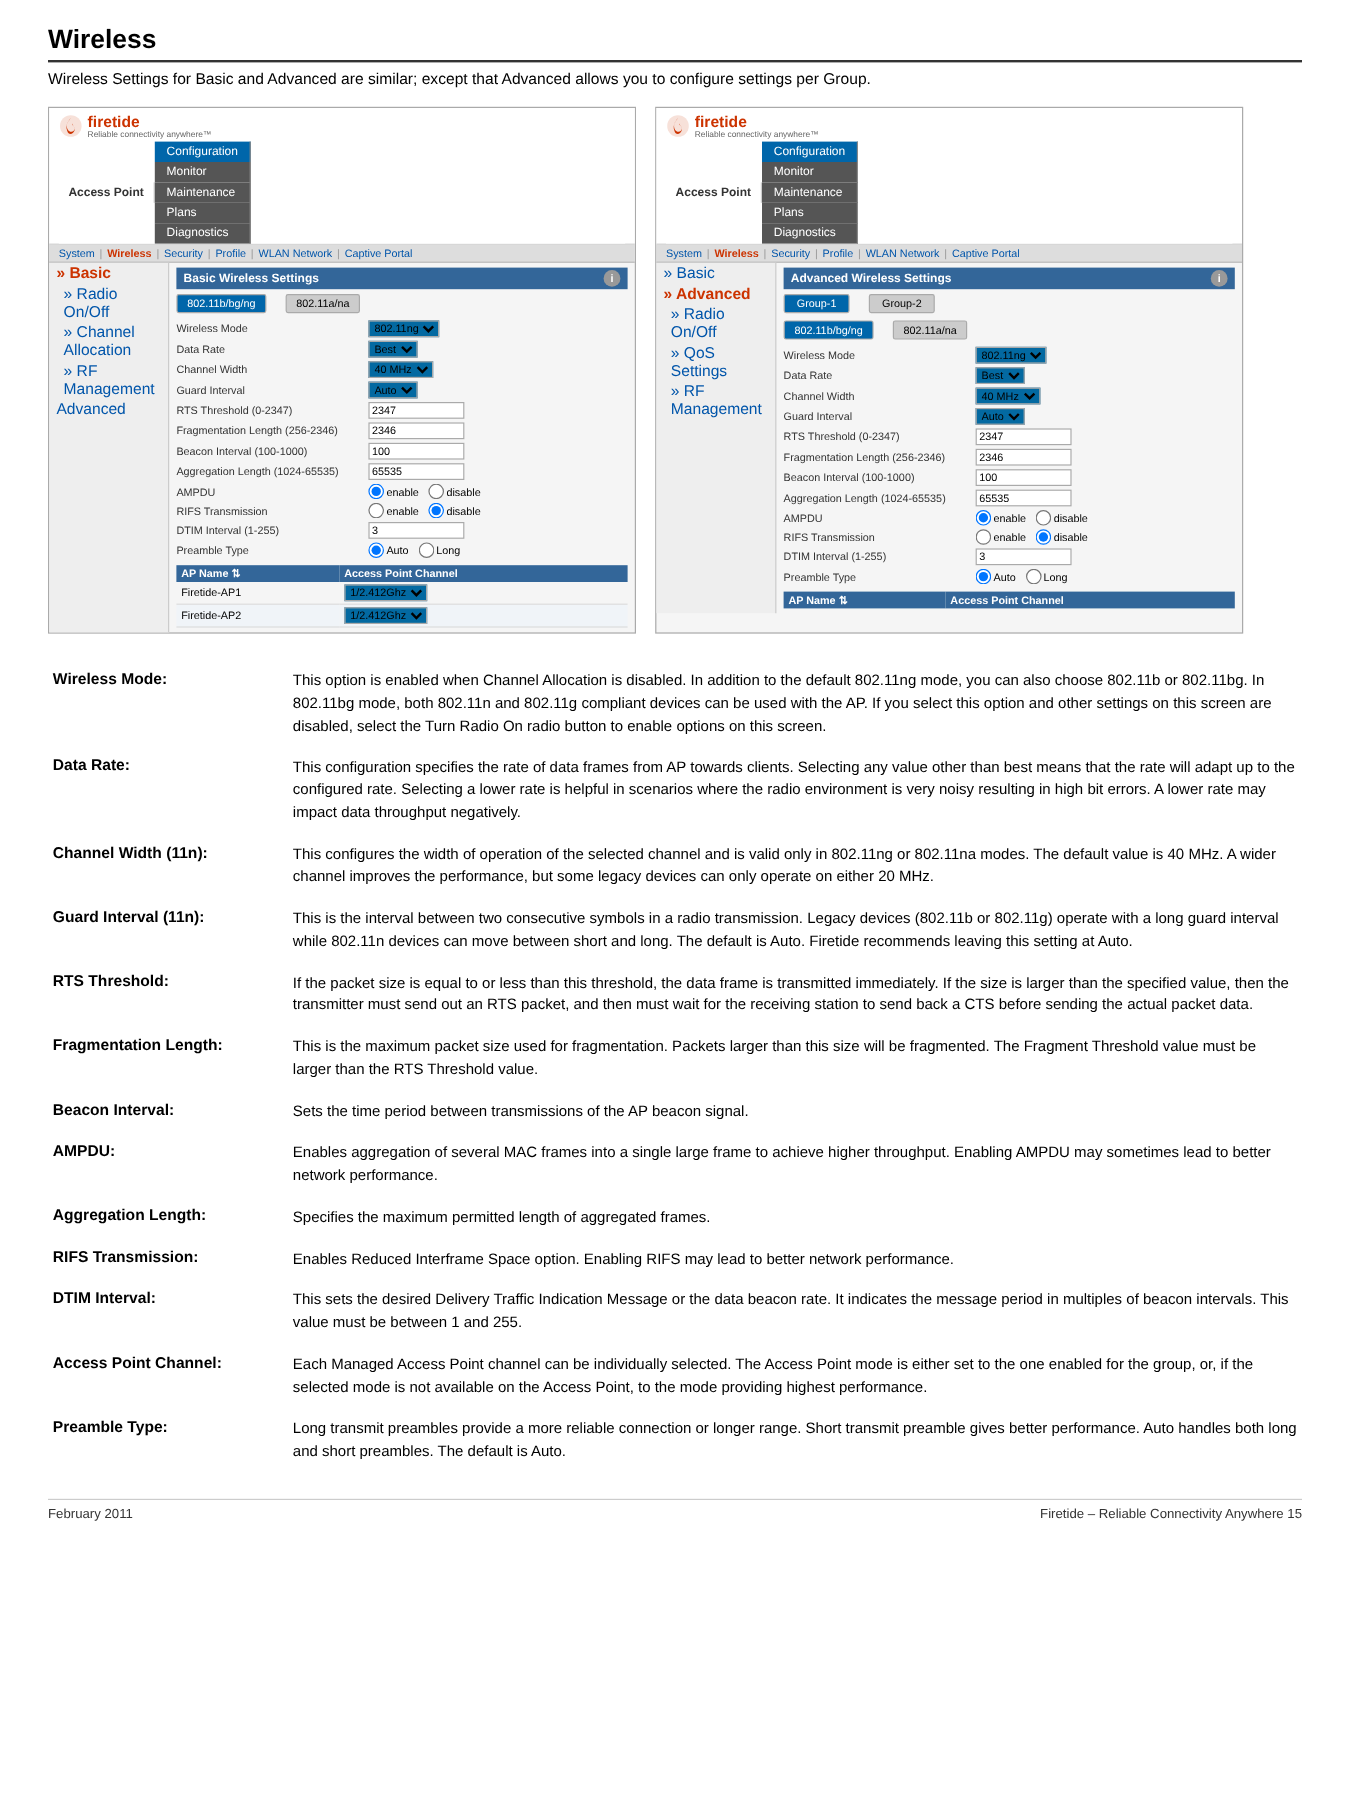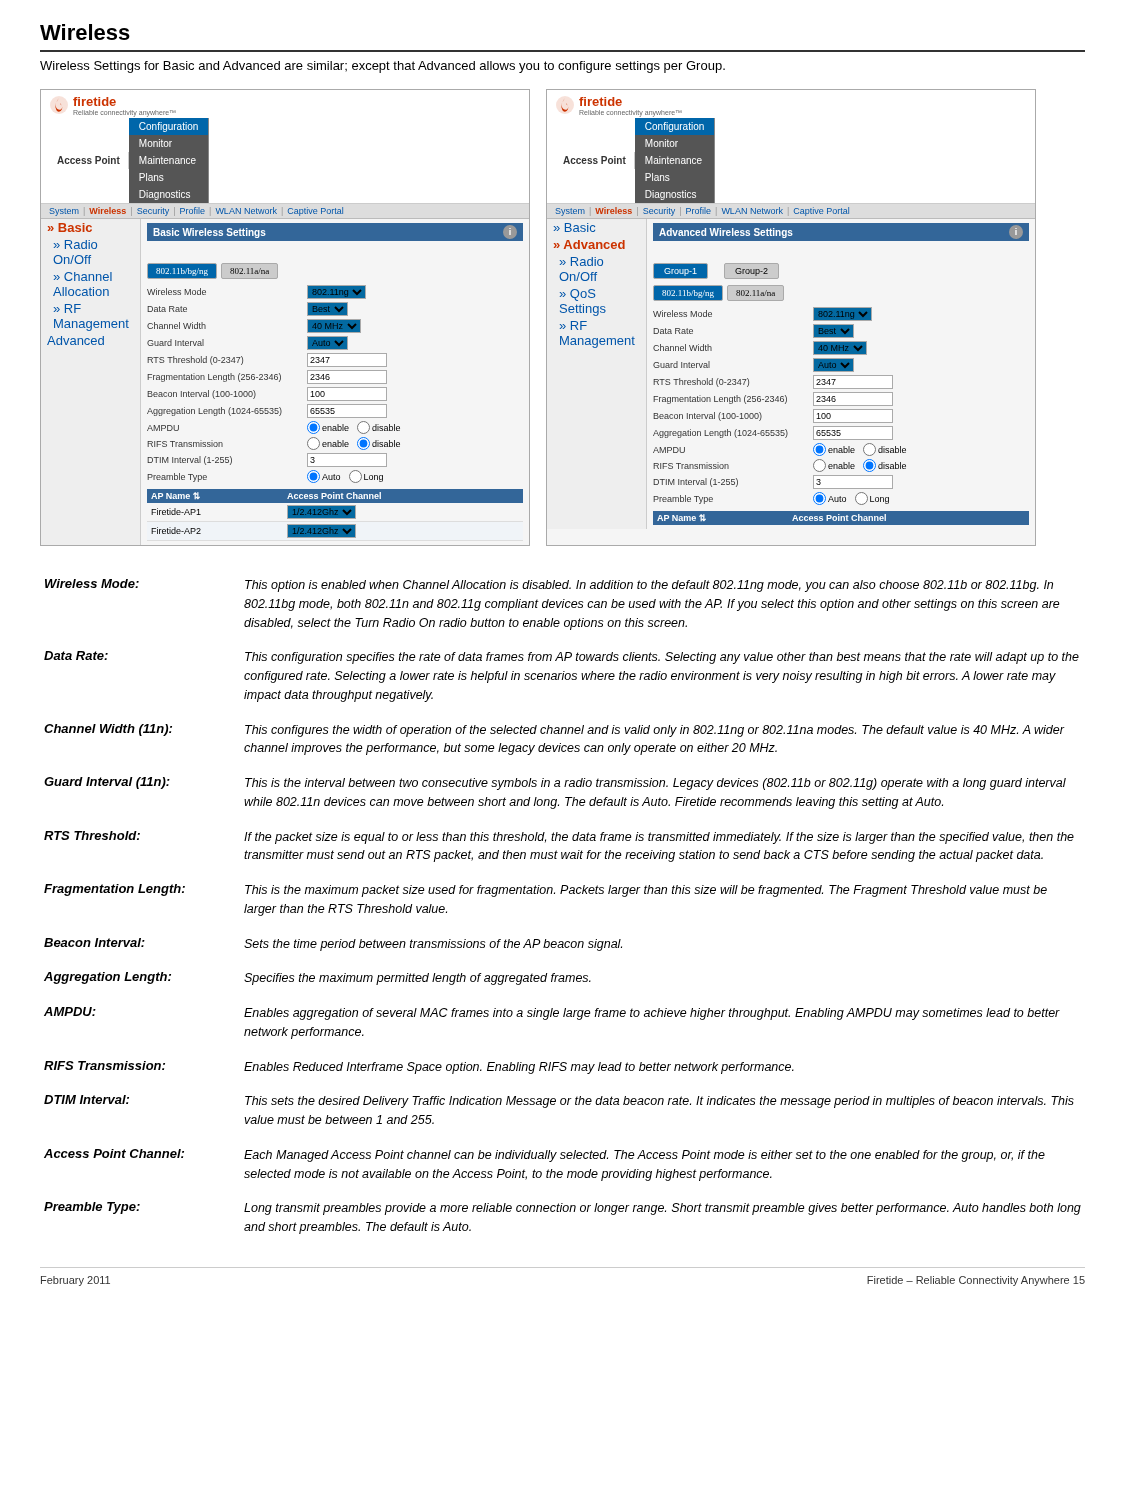--- a/index.html
+++ b/index.html
@@ -163,32 +163,31 @@
       flex: 1;
       padding: 4px 6px;
     }
 
     .ft-content-title {
       background: #336699;
       color: #fff;
       padding: 2px 6px;
       font-size: 10px;
       font-weight: bold;
-      margin-bottom: 22px;
+      margin-bottom: 4px;
       display: flex;
       justify-content: space-between;
       align-items: center;
     }
 
     
     .ft-content-tabs {
       display: flex;
-      gap: 4px;
+      gap: 16px;
       margin-bottom: 6px;
-      font-family: Liberation Serif, serif;
     }
 
     .ft-content-tab {
       padding: 2px 8px;
       font-size: 9px;
       background: #ccc;
       border: 1px solid #aaa;
       cursor: pointer;
       border-radius: 2px;
     }
@@ -295,21 +294,20 @@
       border-collapse: collapse;
       margin-top: 8px;
     }
 
     .desc-table tr {
       vertical-align: top;
     }
 
     .desc-table td {
       padding: 6px 4px 10px 4px;
-      font-style: italic;
     }
 
     .desc-label {
       width: 200px;
       font-weight: bold;
       font-size: 13px;
       white-space: nowrap;
     }
 
     .desc-text {
@@ -703,26 +701,26 @@
   </tr>
         <tr>
     <td class="desc-label">Fragmentation Length:</td>
     <td class="desc-text">This is the maximum packet size used for fragmentation. Packets larger than this size will be fragmented. The Fragment Threshold value must be larger than the RTS Threshold value.</td>
   </tr>
         <tr>
     <td class="desc-label">Beacon Interval:</td>
     <td class="desc-text">Sets the time period between transmissions of the AP beacon signal.</td>
   </tr>
         <tr>
+    <td class="desc-label">AMPDU:</td>
+    <td class="desc-text">Enables aggregation of several MAC frames into a single large frame to achieve higher throughput. Enabling AMPDU may sometimes lead to better network performance.</td>
+  </tr>
+        <tr>
     <td class="desc-label">Aggregation Length:</td>
     <td class="desc-text">Specifies the maximum permitted length of aggregated frames.</td>
-  </tr>
-        <tr>
-    <td class="desc-label">AMPDU:</td>
-    <td class="desc-text">Enables aggregation of several MAC frames into a single large frame to achieve higher throughput. Enabling AMPDU may sometimes lead to better network performance.</td>
   </tr>
         <tr>
     <td class="desc-label">RIFS Transmission:</td>
     <td class="desc-text">Enables Reduced Interframe Space option. Enabling RIFS may lead to better network performance.</td>
   </tr>
         <tr>
     <td class="desc-label">DTIM Interval:</td>
     <td class="desc-text">This sets the desired Delivery Traffic Indication Message or the data beacon rate. It indicates the message period in multiples of beacon intervals. This value must be between 1 and 255.</td>
   </tr>
         <tr>

